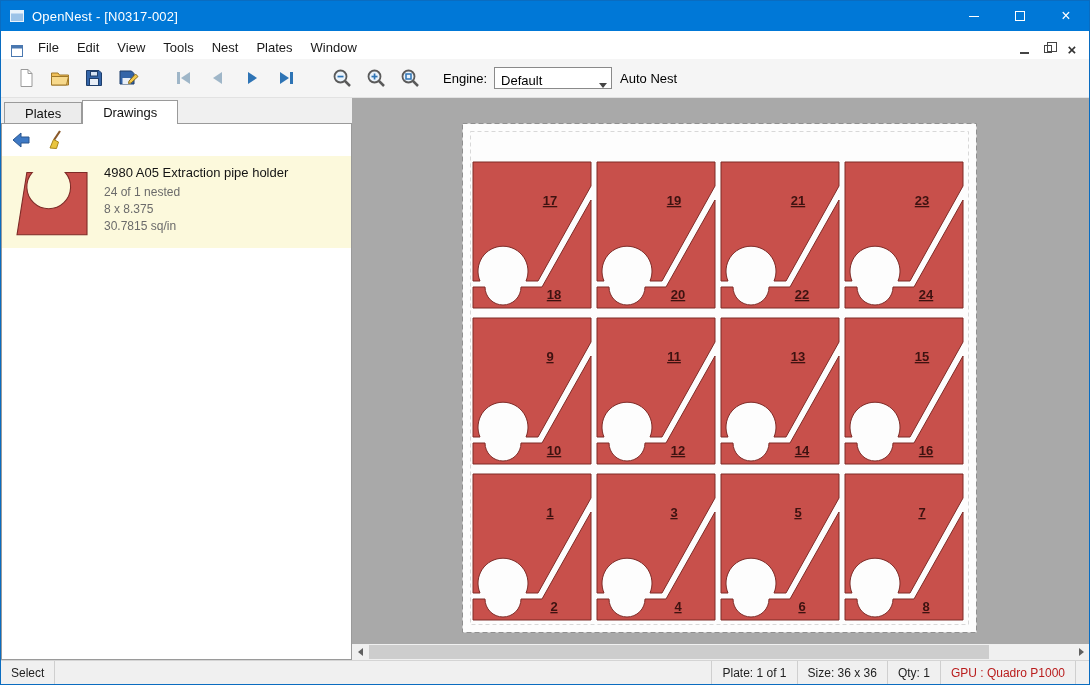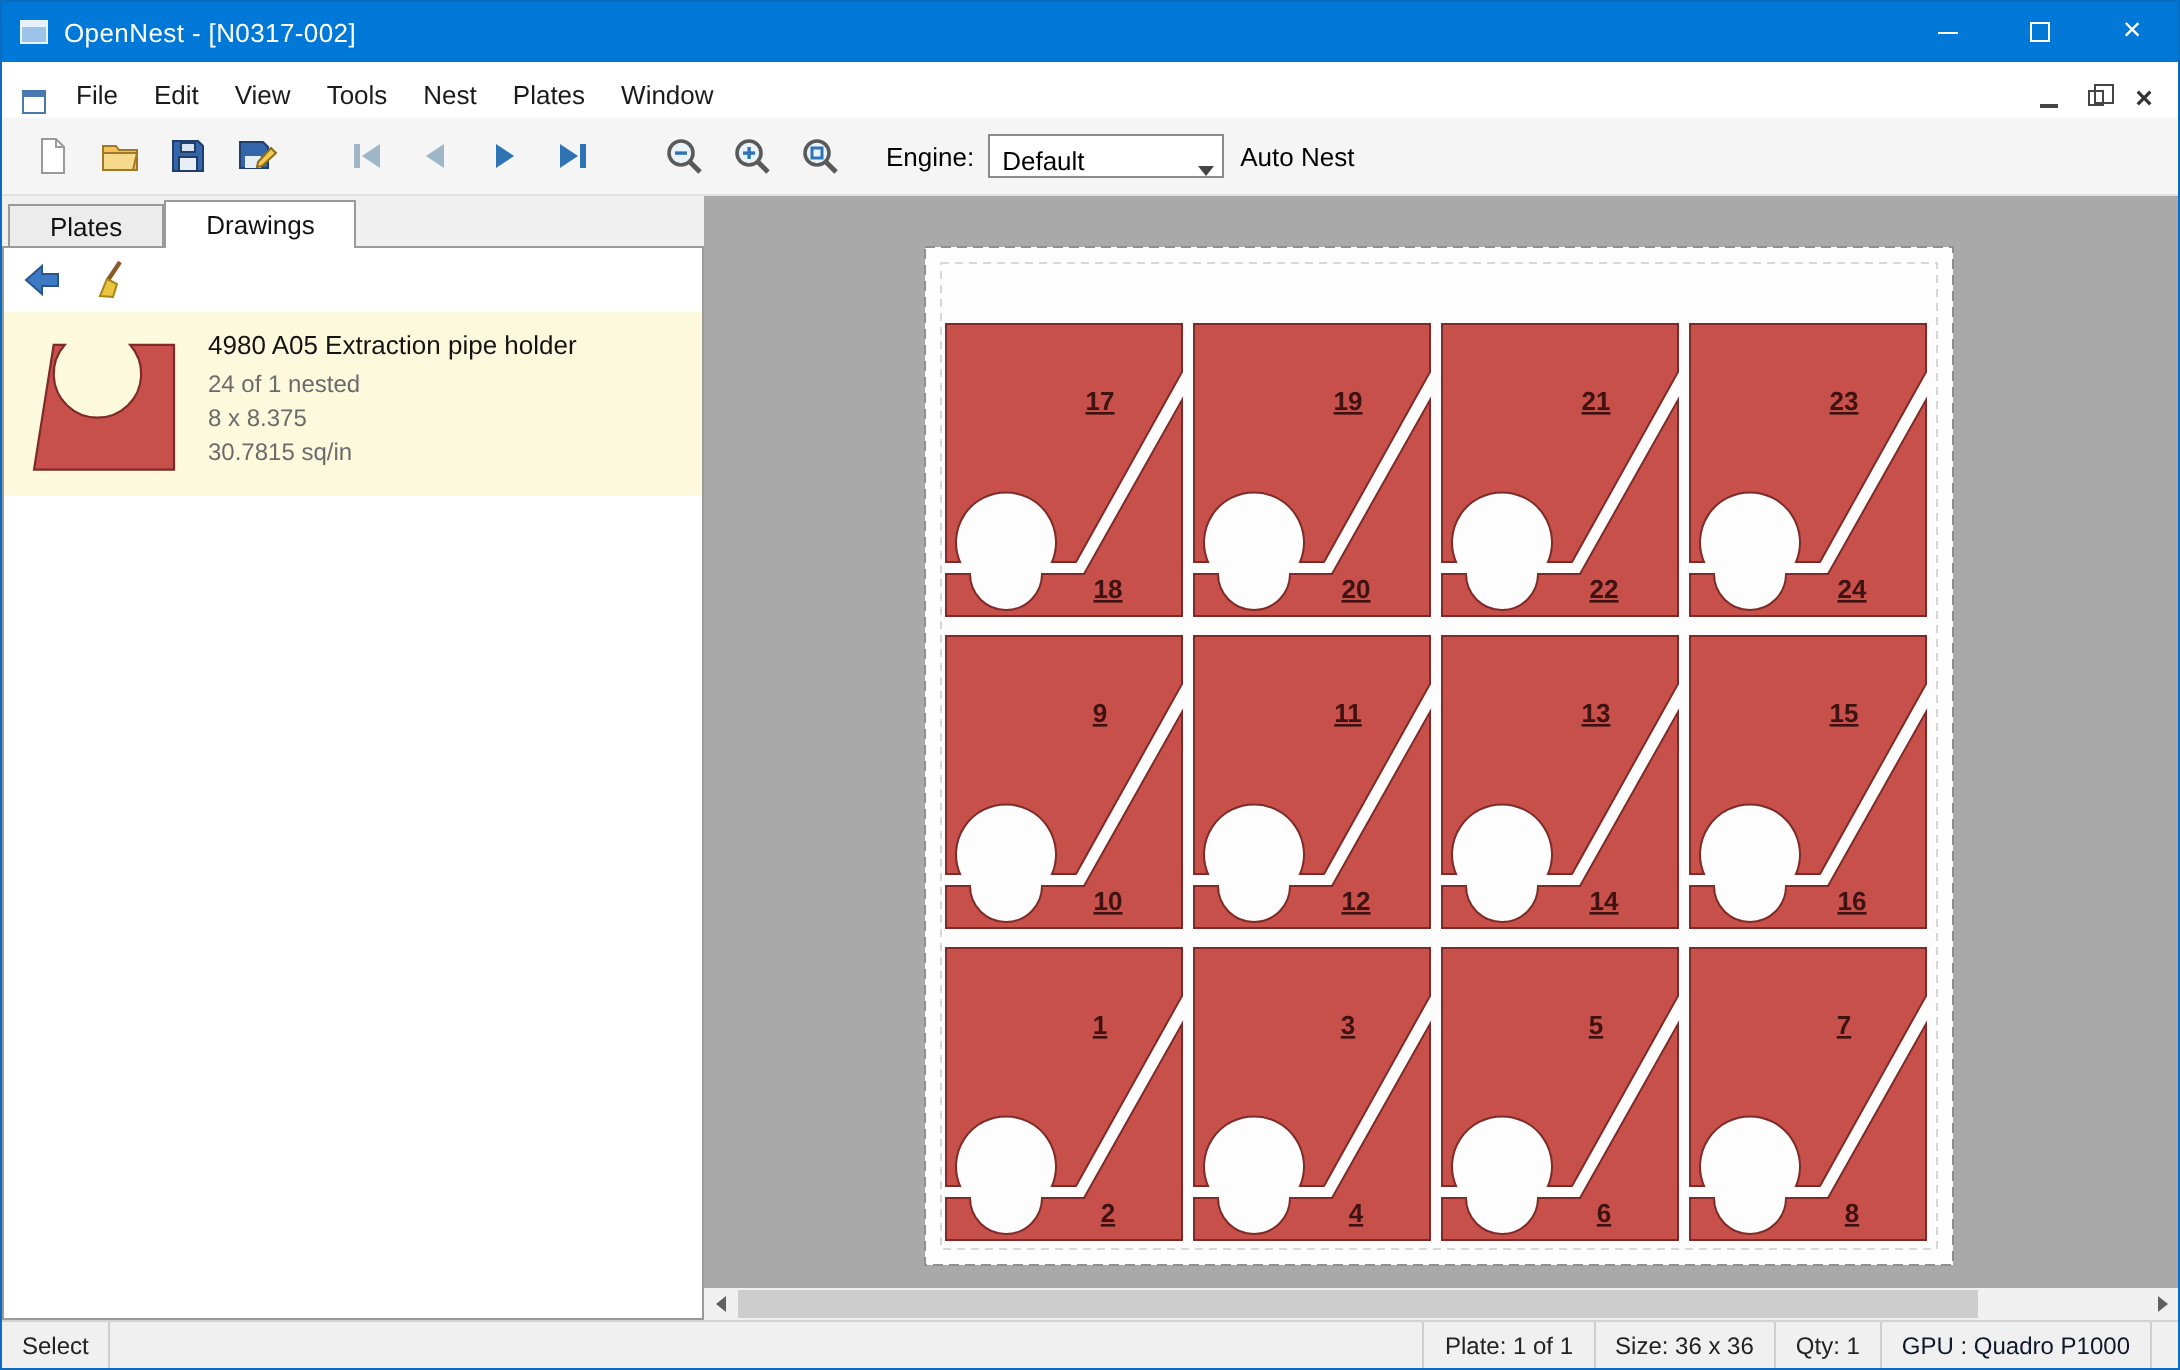--- a/index.html
+++ b/index.html
@@ -69,21 +69,21 @@
   .scroll-track{flex:1;position:relative;height:16px}
   .scroll-thumb{position:absolute;left:1px;top:1px;height:14px;width:88%;background:#cdcdcd}
 
   
   .statusbar{flex:0 0 24px;background:#f0f0f0;border-top:1px solid #d4d4d4;display:flex;align-items:stretch;font-size:12px;color:#222}
   .sb-cell{display:flex;align-items:center;padding:0 10px;border-right:1px solid #cfcfcf;white-space:nowrap}
   .sb-mode{min-width:52px}
   .sb-location{color:#9a9a9a;min-width:196px}
   .sb-spacer{flex:1}
   .sb-right{border-right:none;border-left:1px solid #cfcfcf}
-  .sb-gpu{color:#0f172a}
+  .sb-gpu{color:#b91c1c}
   .sb-grip{width:14px;border-left:1px solid #cfcfcf}
 </style>
 </head>
 <body>
 
 <div class="window">
 
   <div class="titlebar">
     <span class="app-icon">
       <svg width="16" height="16">

